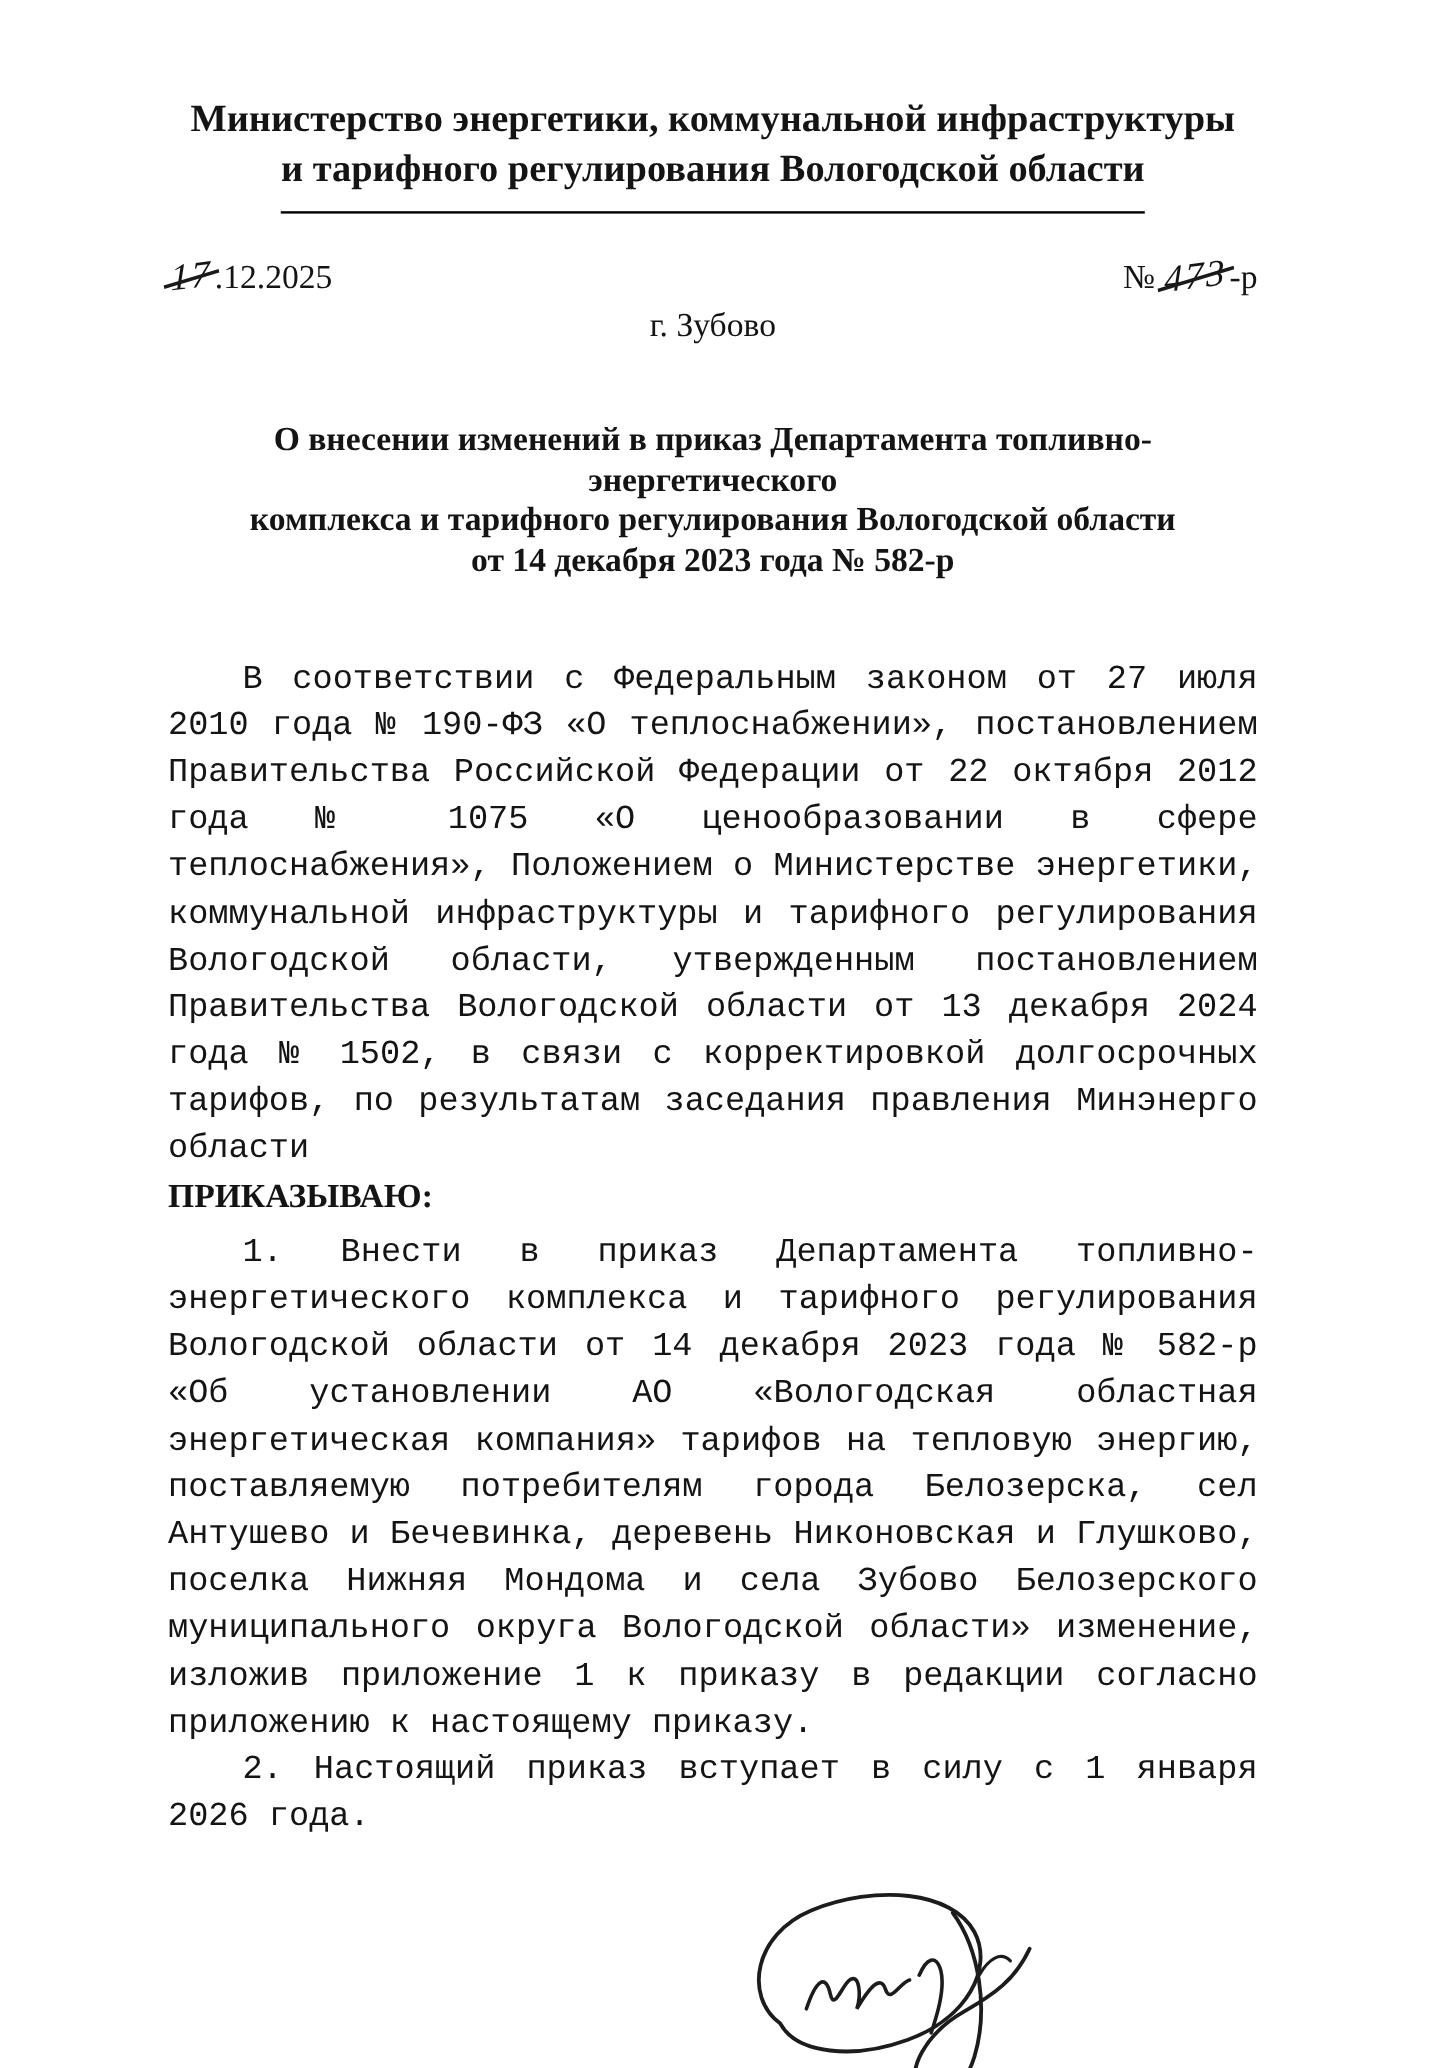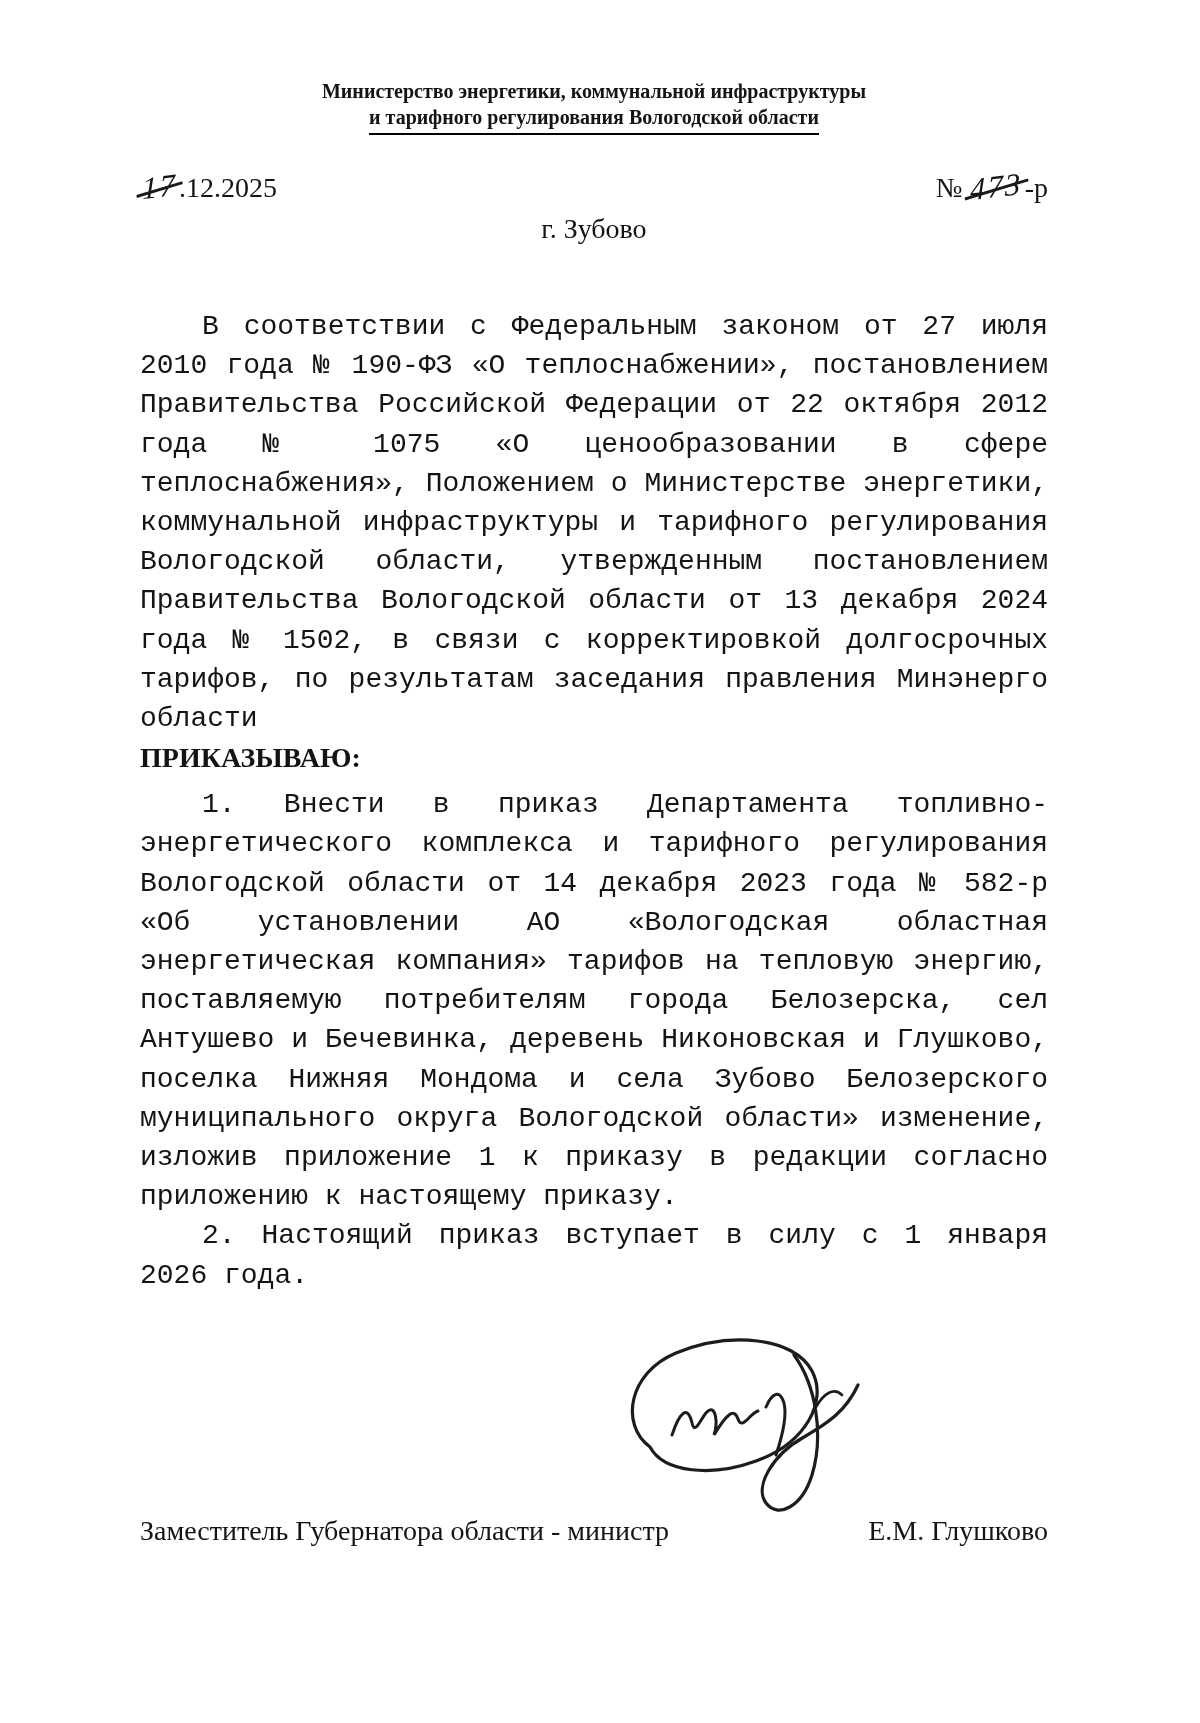--- a/index.html
+++ b/index.html
@@ -14,27 +14,27 @@
     box-sizing: border-box;
     padding: 78px 152px 60px 140px;
     background: #ffffff;
     color: #141414;
     font-family: "Liberation Serif", "DejaVu Serif", serif;
     font-size: 28px;
   }
   .org {
     font-weight: bold;
     text-align: center;
-    font-size: 20px;
+    font-size: 32px;
     line-height: 1.3;
   }
   .org-underline {
     display: inline-block;
     border-bottom: 2.5px solid #000;
-    padding-bottom: 3px;
+    padding-bottom: 15px;
     text-align: center;
   }
   .doc-type {
     font-weight: bold;
     text-align: center;
     font-size: 29px;
     margin-top: 44px;
     letter-spacing: 0.5px;
   }
   .meta-row {
@@ -127,20 +127,25 @@
   </div>
 
 
   <div class="meta-row">
     <div class="date-cell"><span class="hand">17</span><span>.12.2025</span></div>
     <div class="number-cell"><span>№</span> <span class="hand">473</span><span>-р</span></div>
   </div>
 
   <div class="city">г. Зубово</div>
 
+  <div class="title">
+    <div>О внесении изменений в приказ Департамента топливно-энергетического</div>
+    <div>комплекса и тарифного регулирования Вологодской области</div>
+    <div>от 14 декабря 2023 года № 582-р</div>
+  </div>
 
   <div class="body-block">
     <p class="para">В соответствии с Федеральным законом от 27 июля 2010 года № 190-ФЗ «О теплоснабжении», постановлением Правительства Российской Федерации от 22 октября 2012 года № 1075 «О ценообразовании в сфере теплоснабжения», Положением о Министерстве энергетики, коммунальной инфраструктуры и тарифного регулирования Вологодской области, утвержденным постановлением Правительства Вологодской области от 13 декабря 2024 года № 1502, в связи с корректировкой долгосрочных тарифов, по результатам заседания правления Минэнерго области</p>
     <p class="keyword">ПРИКАЗЫВАЮ:</p>
     <div class="items">
       <p class="para">1. Внести в приказ Департамента топливно-энергетического комплекса и тарифного регулирования Вологодской области от 14 декабря 2023 года № 582-р «Об установлении АО «Вологодская областная энергетическая компания» тарифов на тепловую энергию, поставляемую потребителям города Белозерска, сел Антушево и Бечевинка, деревень Никоновская и Глушково, поселка Нижняя Мондома и села Зубово Белозерского муниципального округа Вологодской области» изменение, изложив приложение 1 к приказу в редакции согласно приложению к настоящему приказу.</p>
       <p class="para">2. Настоящий приказ вступает в силу с 1 января 2026 года.</p>
     </div>
   </div>
 

